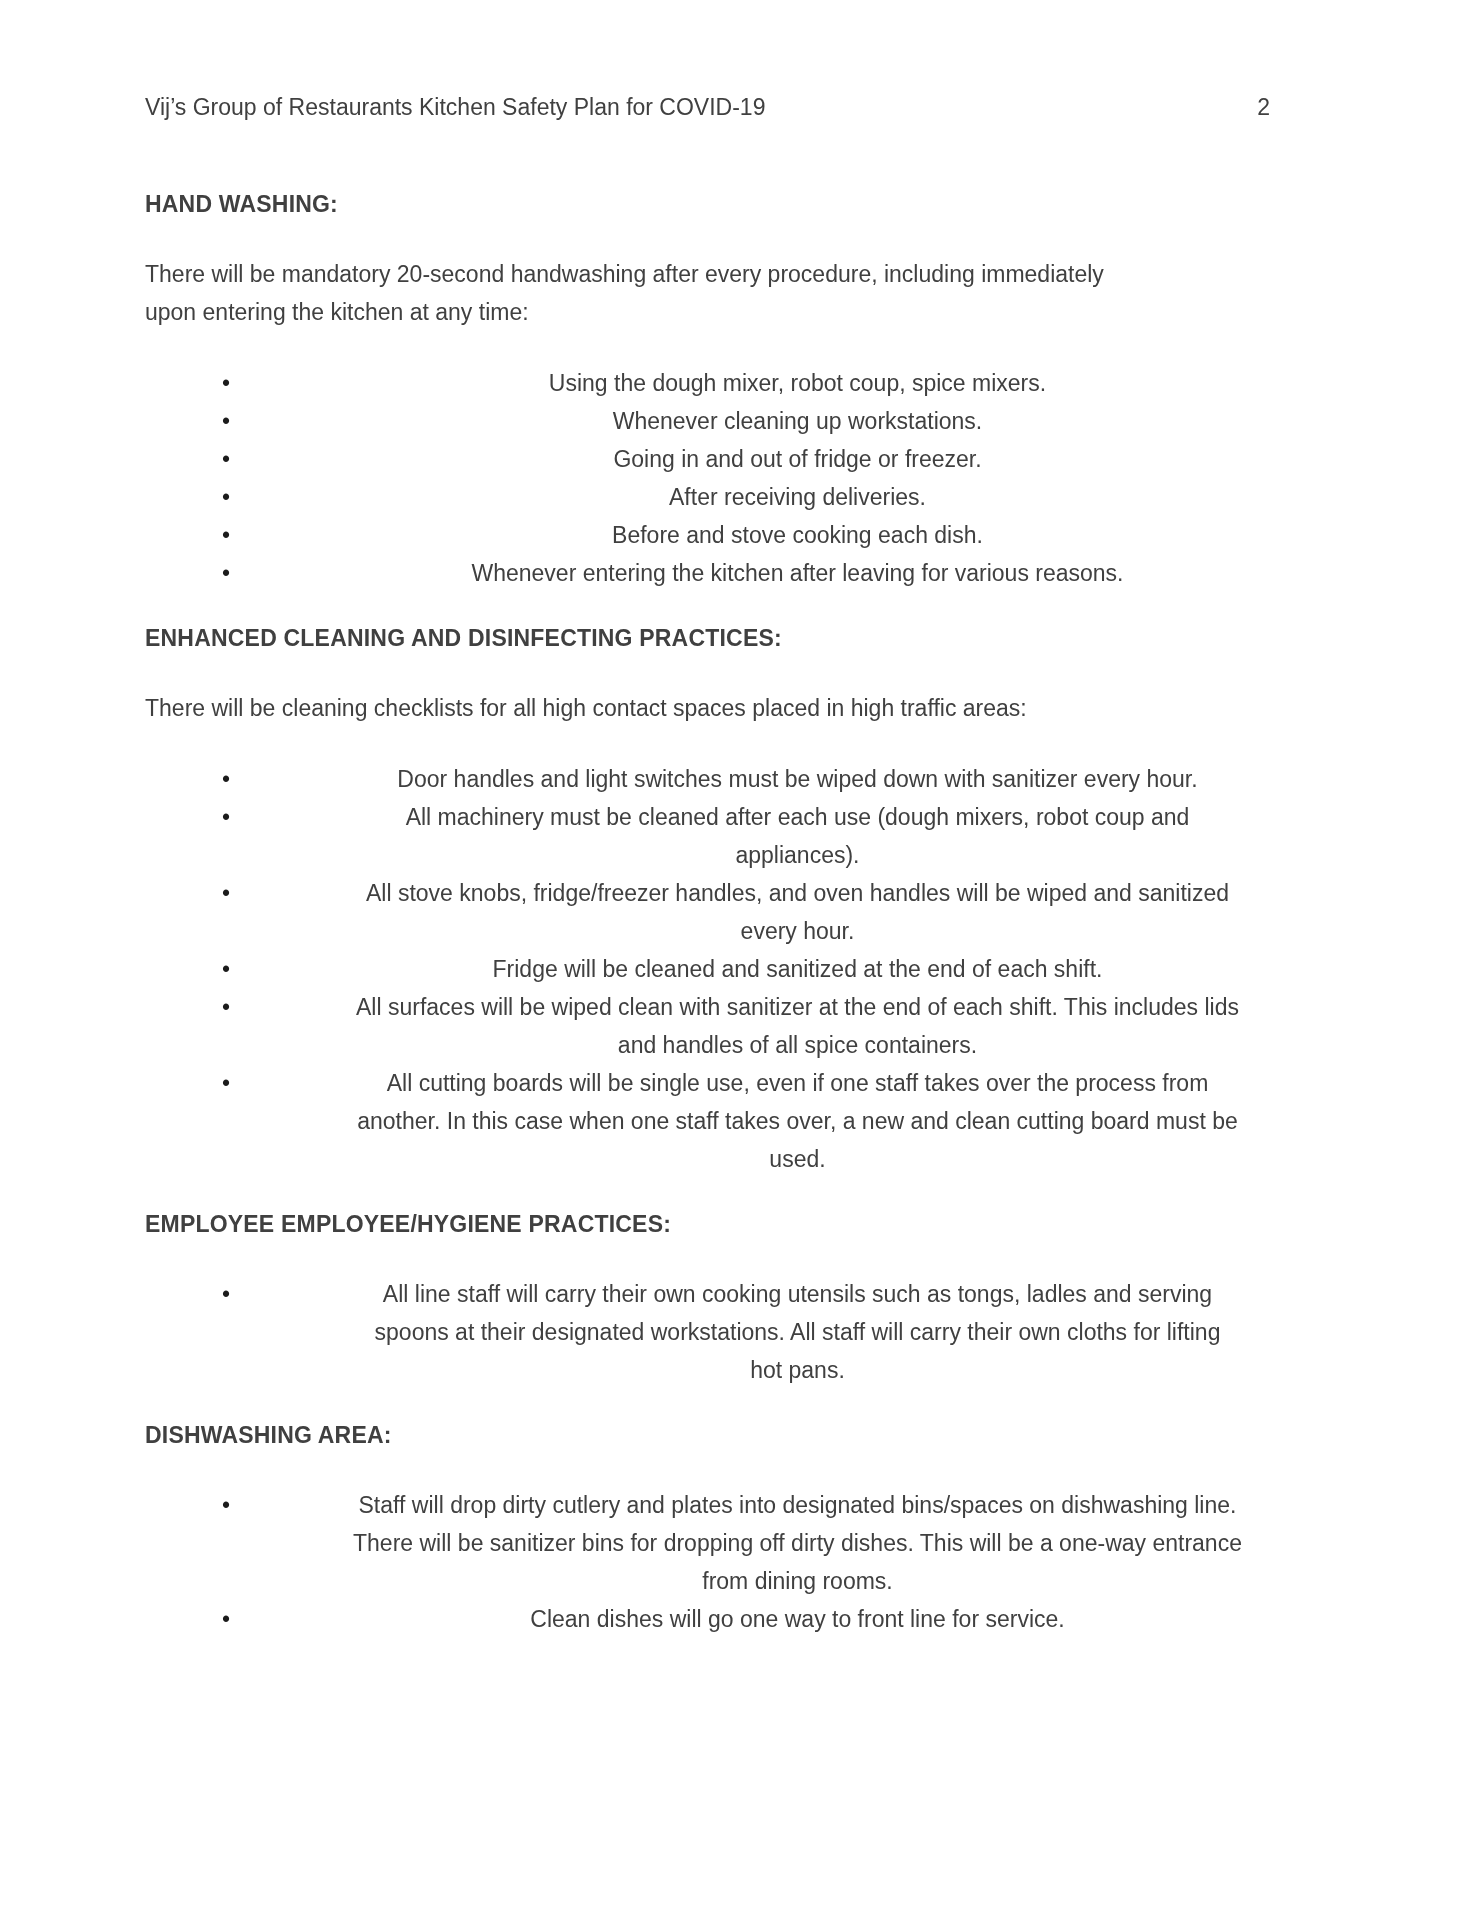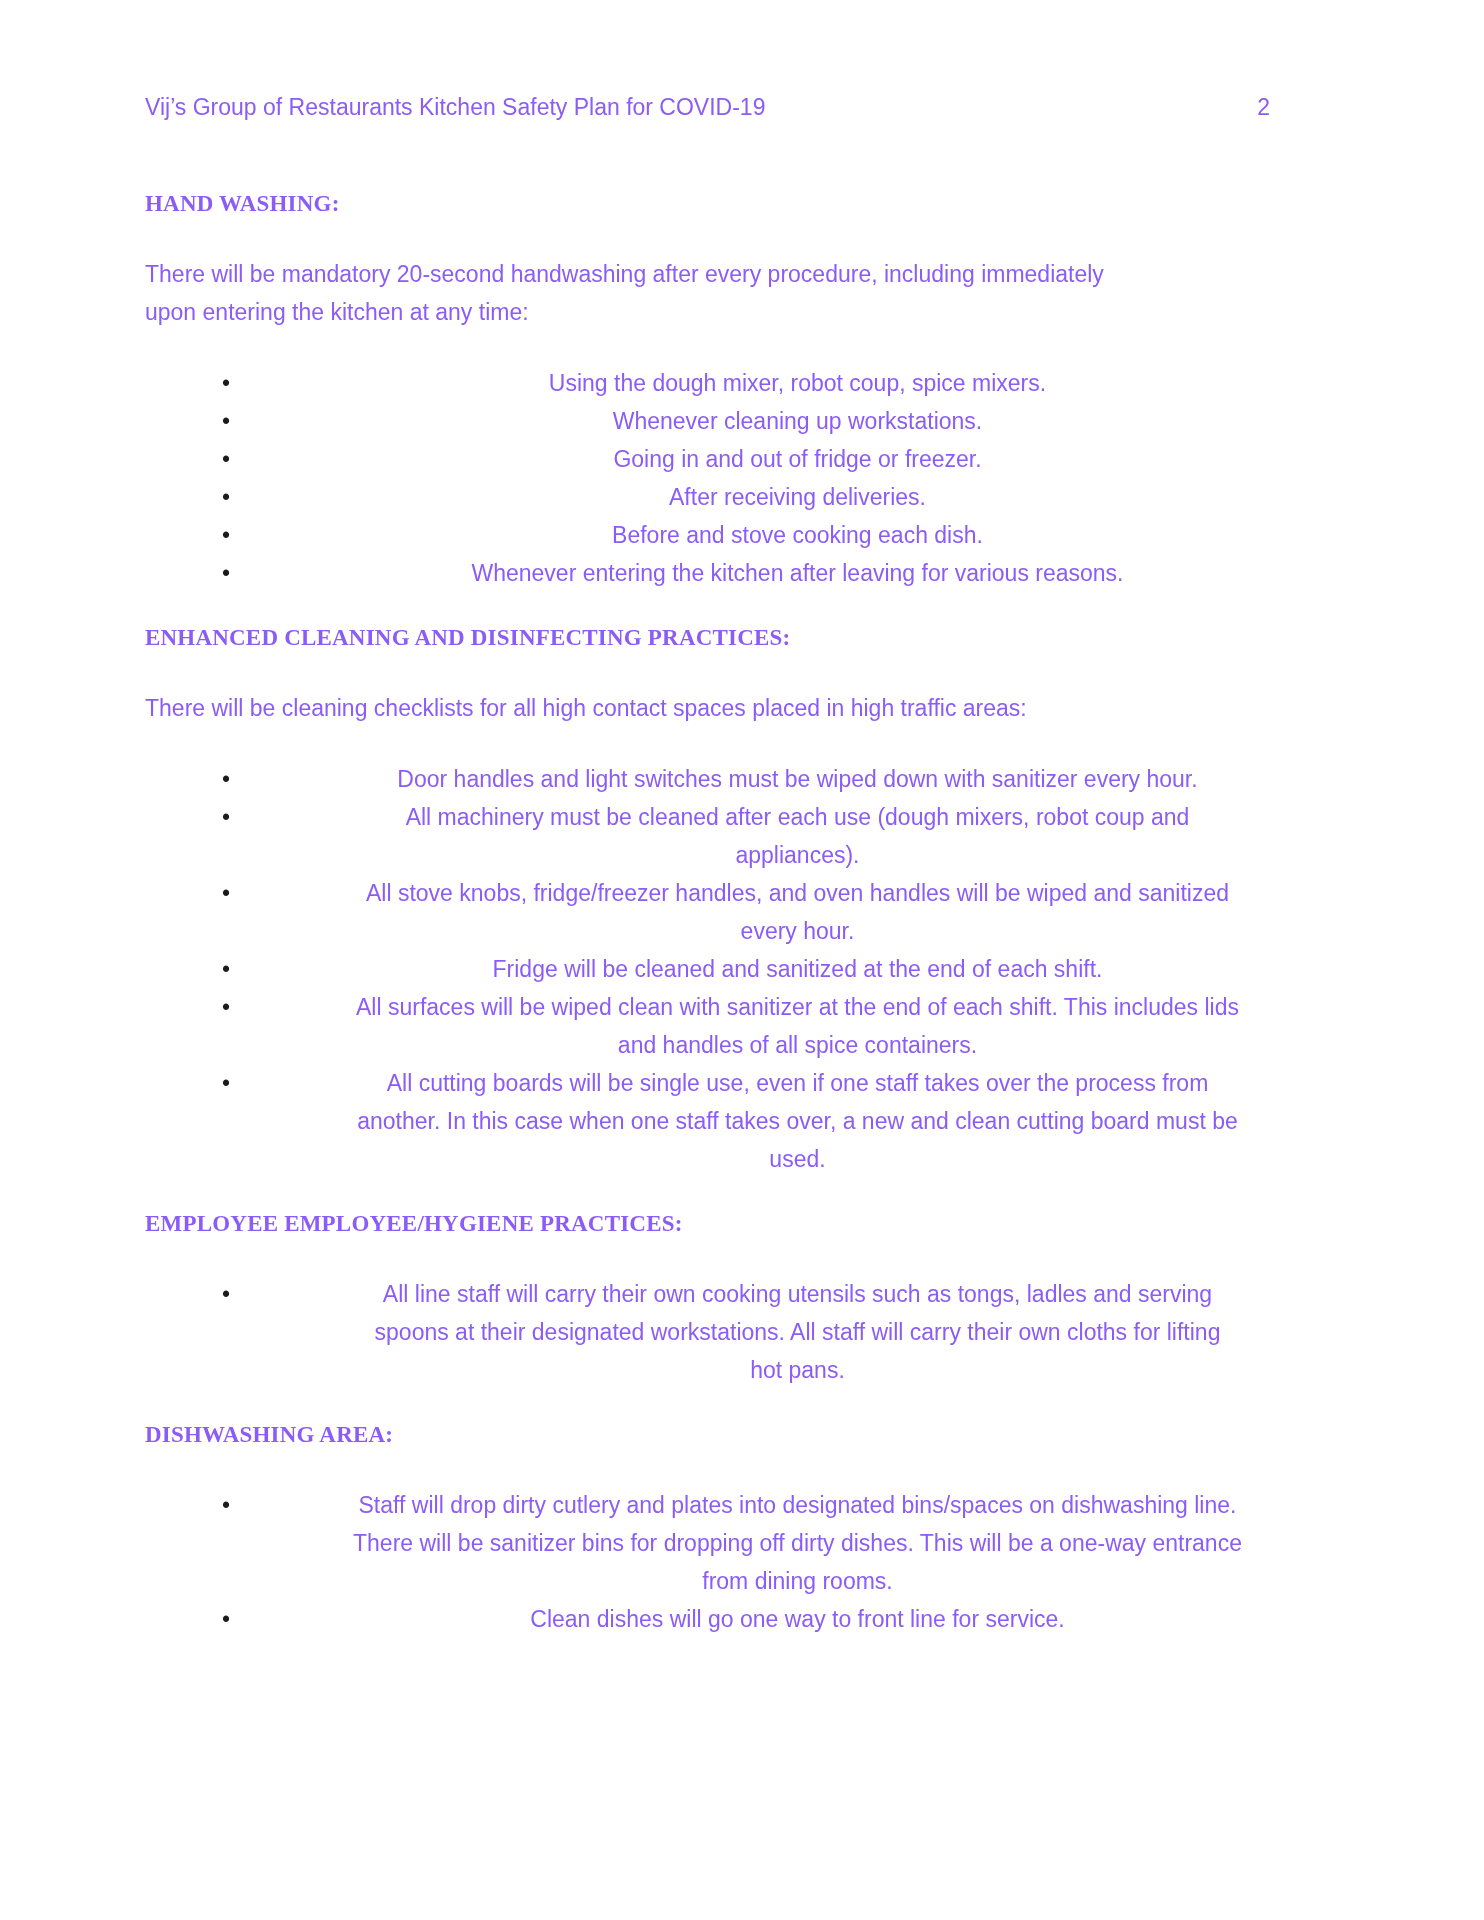--- a/index.html
+++ b/index.html
@@ -8,21 +8,21 @@
     background: #ffffff;
   }
   .page {
     position: relative;
     width: 1484px;
     height: 1920px;
     background: #ffffff;
     font-family: "Liberation Sans", sans-serif;
     font-size: 23px;
     line-height: 38px;
-    color: #8b5cf6;
+    color: #404040;
     overflow: hidden;
   }
   .content {
     position: absolute;
     left: 145px;
     top: 88px;
     width: 1185px;
   }
   .page-header {
     display: flex;
@@ -34,21 +34,20 @@
   }
   .page-num {
     padding-right: 60px;
   }
   .doc-heading {
     font-size: 23px;
     font-weight: 700;
     margin: 27px 0 32px 0;
     white-space: pre;
     letter-spacing: 0.2px;
-    font-family: Liberation Serif, serif;
   }
   .doc-heading.h-first {
     margin-top: 59px;
   }
   .doc-para {
     margin: 0 0 33px 0;
     white-space: pre-line;
   }
   .doc-list {
     list-style: none;

